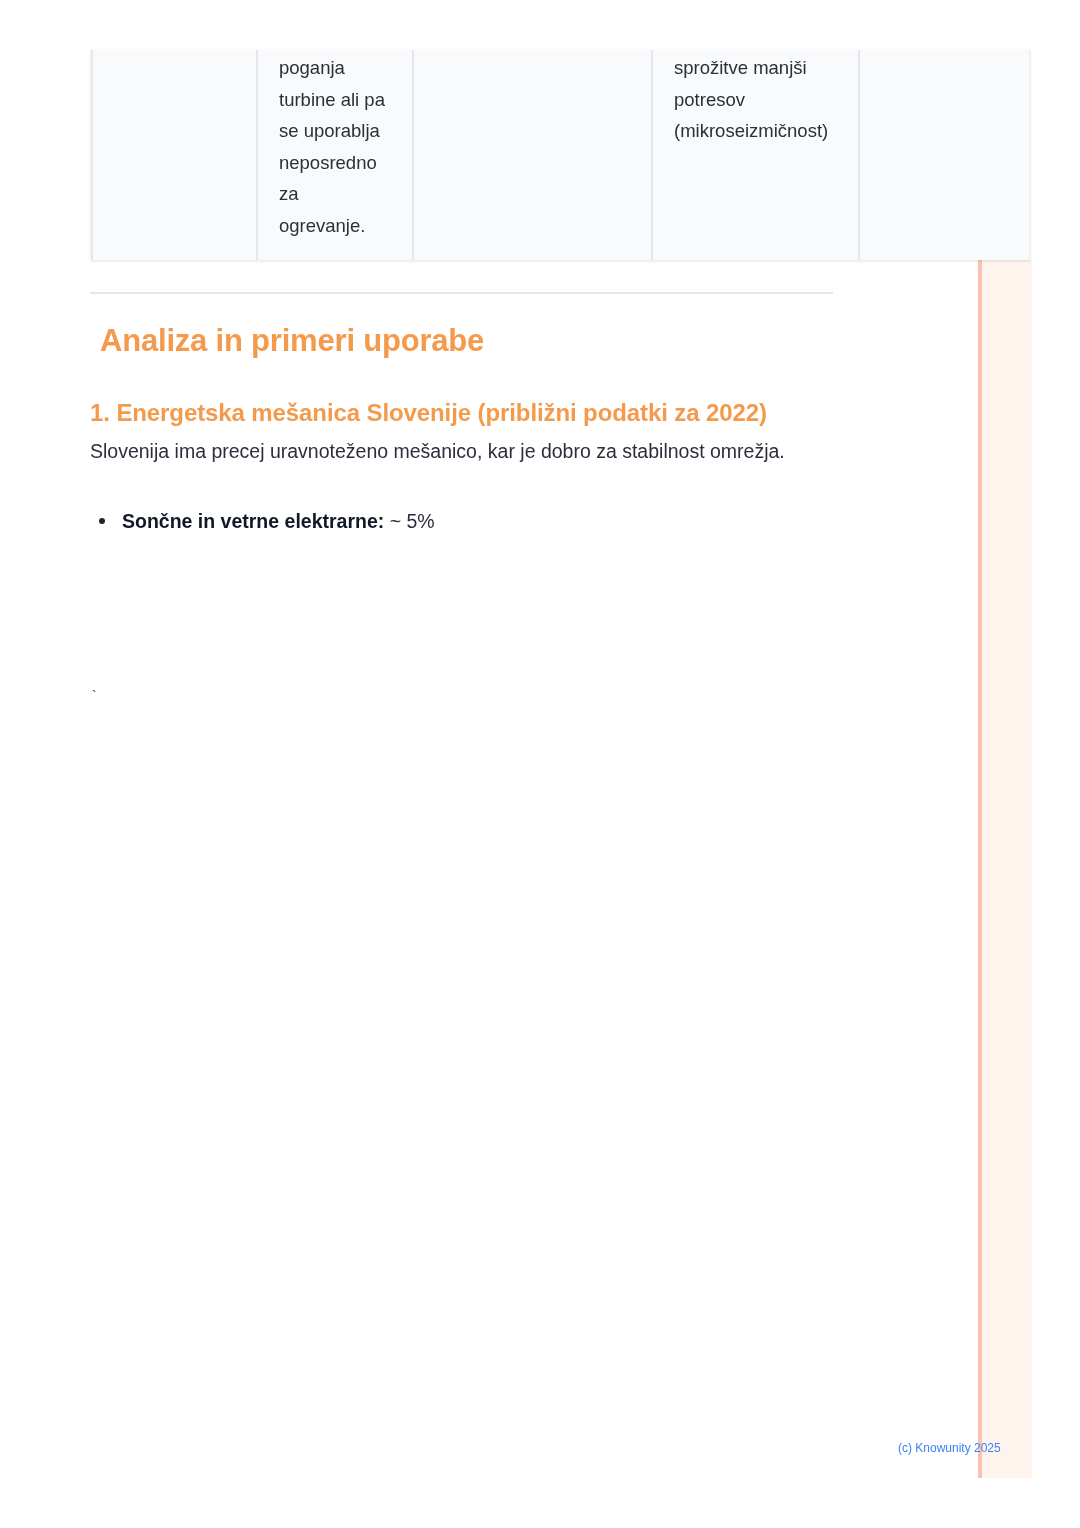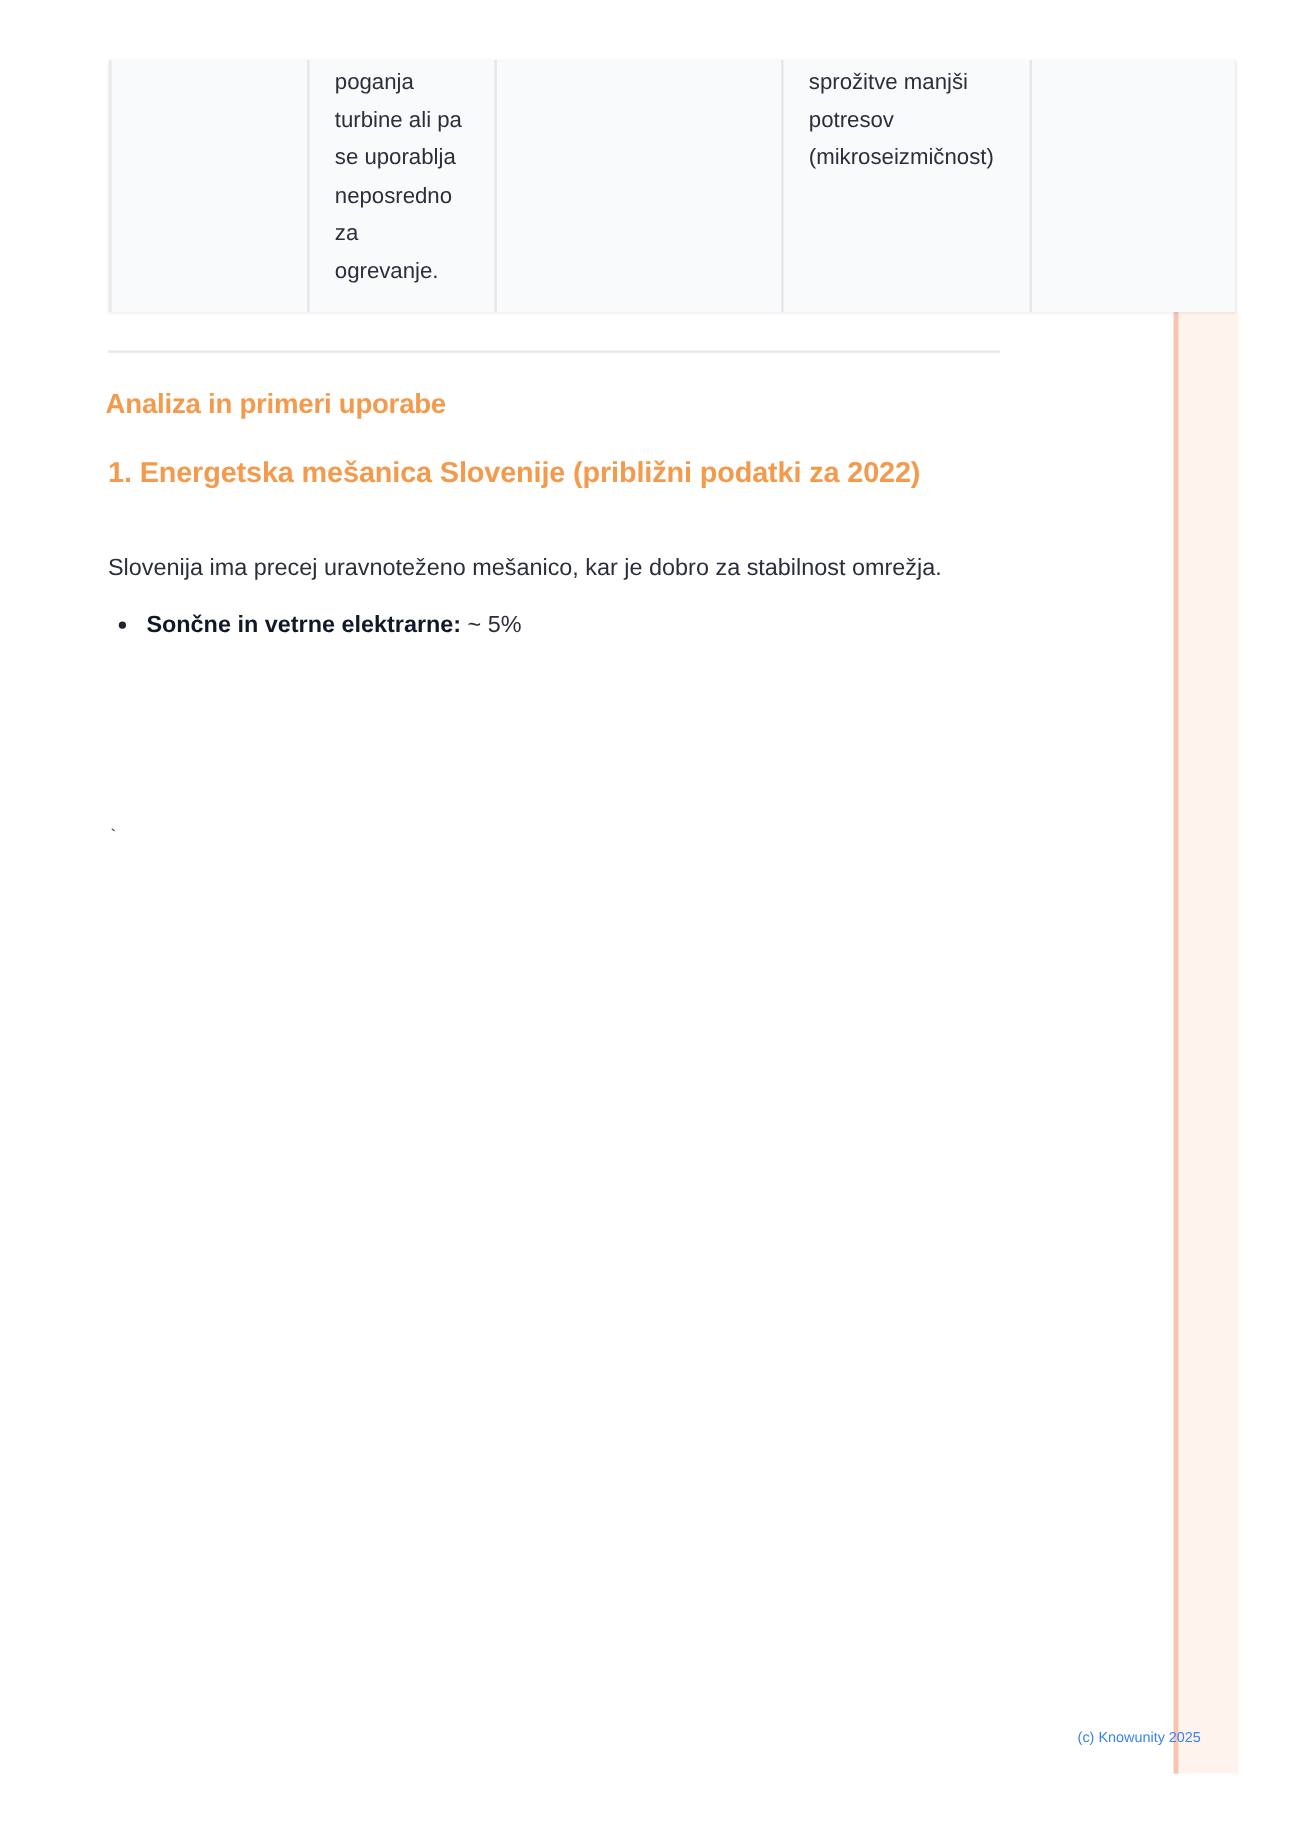--- a/index.html
+++ b/index.html
@@ -63,42 +63,42 @@
     .hr {
       position: absolute;
       left: 90px;
       top: 292px;
       width: 743px;
       height: 2px;
       background: #e5e7eb;
     }
     .h2 {
       position: absolute;
-      left: 88px;
+      left: 100px;
       top: 323px;
-      font-size: 23px;
+      font-size: 31px;
       font-weight: bold;
       color: #f39a4c;
       margin: 0;
       letter-spacing: -0.2px;
     }
     .h3 {
       position: absolute;
       left: 90px;
-      top: 381px;
+      top: 399px;
       font-size: 24px;
       font-weight: bold;
       color: #f39a4c;
       margin: 0;
       letter-spacing: -0.1px;
     }
     .para {
       position: absolute;
       left: 90px;
-      top: 462px;
+      top: 440px;
       font-size: 19.5px;
       color: #2a2f3a;
       margin: 0;
       white-space: nowrap;
     }
     .list {
       position: absolute;
       left: 90px;
       top: 507px;
       margin: 0;

